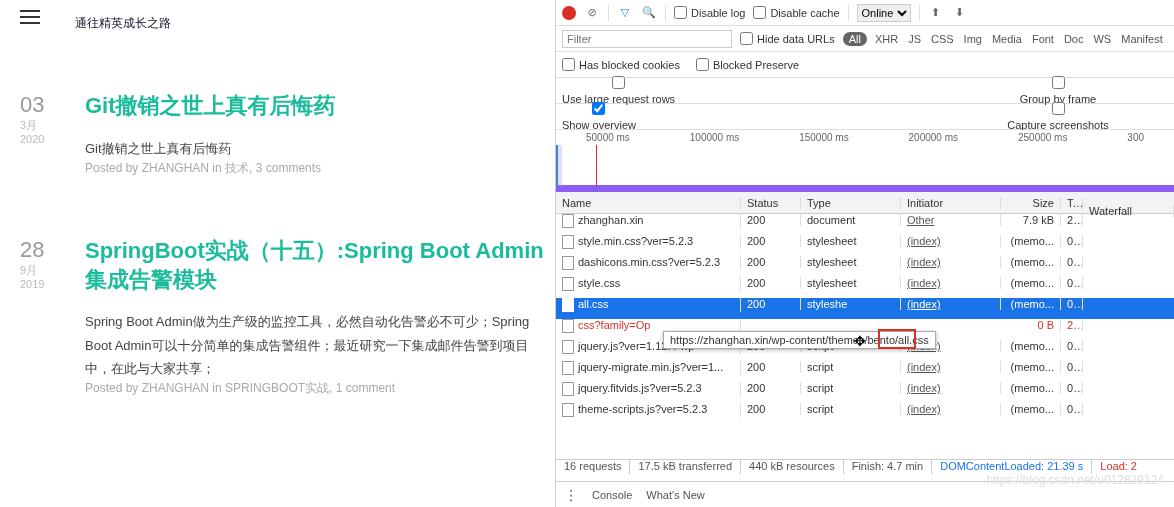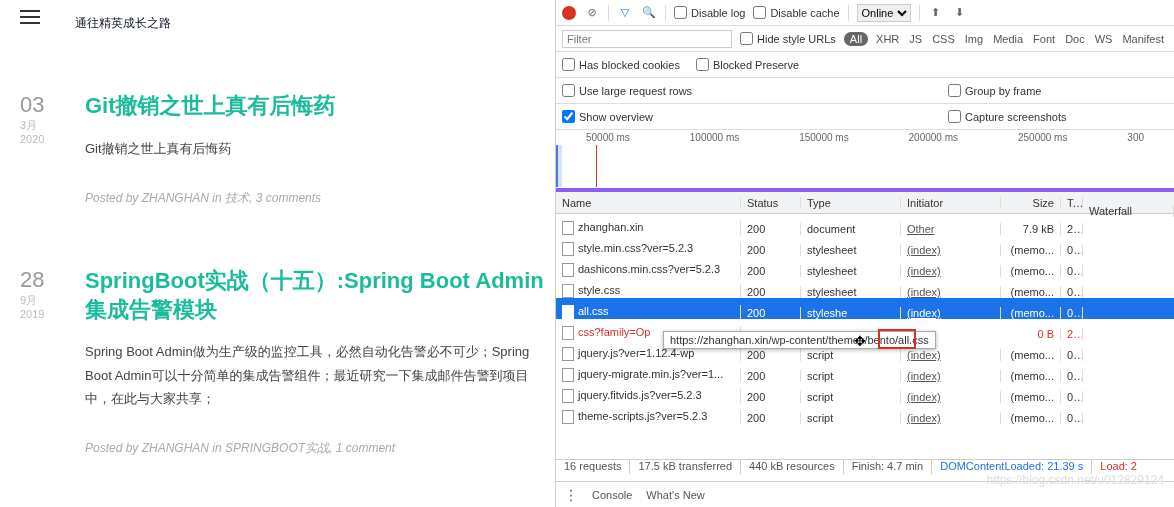--- a/index.html
+++ b/index.html
@@ -9,58 +9,58 @@
     .hamburger { display: inline-block; cursor: pointer; margin-top: 6px; }
     .hamburger div { width: 20px; height: 2px; background: #333; margin: 4px 0; }
     .subtitle { color: #0f172a; font-size: 12px; margin-left: 55px; margin-top: -16px; }
     .article { display: flex; margin-top: 60px; }
     .date-col { width: 55px; color: #bbb; font-size: 13px; text-align: left; }
     .date-day { font-size: 22px; color: #999; }
     .date-month, .date-year { font-size: 11px; color: #bbb; }
     .article-body { flex: 1; padding-left: 10px; }
     .article-title { color: #1abc9c; font-size: 22px; font-weight: bold; margin-bottom: 16px; line-height: 1.3; }
     .article-excerpt { color: #444; font-size: 13px; line-height: 1.8; }
-    .article-meta { color: #aaa; font-size: 12px; font-style: italic; margin-top: 30px; }
+    .article-meta { color: #aaa; font-size: 12px; }
 
     .devtools { width: 619px; border-left: 1px solid #ccc; display: flex; flex-direction: column; background: #fff; font-size: 11px; }
     .dt-toolbar { display: flex; align-items: center; height: 26px; border-bottom: 1px solid #ddd; padding: 0 6px; gap: 8px; }
     .dt-toolbar .divider { width: 1px; height: 16px; background: #ddd; }
     .rec-dot { width: 14px; height: 14px; background: #d93025; border-radius: 50%; }
     .icon-btn { width: 16px; height: 16px; display: flex; align-items: center; justify-content: center; color: #666; cursor: pointer; }
     .funnel { color: #1a73e8; }
     .checkbox-wrap { display: flex; align-items: center; gap: 4px; white-space: nowrap; }
     .checkbox-wrap input { margin: 0; }
     select { font-size: 11px; border: 1px solid #ccc; height: 18px; }
     .dt-filterbar { display: flex; align-items: center; height: 26px; border-bottom: 1px solid #ddd; padding: 0 6px; gap: 8px; }
     .filter-input { width: 170px; height: 18px; border: 1px solid #ccc; padding: 0 4px; font-size: 11px; color: #999; }
     .pill { background: #666; color: #fff; padding: 1px 6px; border-radius: 8px; font-size: 11px; }
     .filter-types { display: flex; gap: 10px; color: #555; font-size: 11px; justify-content: space-between; }
     .filter-types span { cursor: pointer; }
     .dt-blockedbar, .dt-optbar1, .dt-optbar2 { display: flex; align-items: center; height: 26px; border-bottom: 1px solid #ddd; padding: 0 6px; gap: 16px; }
     .dt-optbar1, .dt-optbar2 { justify-content: space-between; }
-    .opt-left, .opt-right { display: flex; align-items: center; gap: 4px; }
+    .opt-left, .opt-right { display: flex; align-items: center; gap: 4px; flex-direction: column; }
     .opt-right { width: 220px; }
-    .timeline { height: 62px; border-bottom: 4px solid #8b5cf6; position: relative; background: #fff; }
+    .timeline { height: 62px; border-bottom: 7px solid #8b5cf6; position: relative; background: #fff; }
     .timeline-labels { display: flex; justify-content: space-around; font-size: 10px; color: #666; padding: 2px 0; }
     .timeline-body { height: 42px; position: relative; }
     .timeline-marker { position: absolute; left: 40px; top: 0; bottom: 0; width: 1px; background: #d93025; }
     .timeline-handle { position: absolute; width: 6px; top: 0; bottom: 0; background: rgba(120,160,255,0.3); border-left: 2px solid #4a7dd6; }
 
     .req-table { flex: 1; overflow: hidden; display: flex; flex-direction: column; }
     .req-header { display: flex; background: #f1f3f4; border-bottom: 1px solid #ccc; height: 22px; align-items: center; }
     .req-header > div, .req-row > div { padding: 0 6px; overflow: hidden; white-space: nowrap; text-overflow: ellipsis; border-right: 1px solid #ddd; }
     .col-name { width: 185px; }
     .col-status { width: 60px; }
     .col-type { width: 100px; }
     .col-initiator { width: 100px; }
     .col-size { width: 60px; text-align: right; }
     .col-time { width: 22px; text-align: right; }
     .col-waterfall { flex: 1; position: relative; margin-top: 16px; }
     .req-rows { flex: 1; overflow: hidden; background: #fff; }
-    .req-row { display: flex; height: 21px; align-items: flex-end; font-size: 11px; }
+    .req-row { display: flex; height: 21px; align-items: flex-start; font-size: 11px; }
     .req-row.selected { background: #1a73e8; color: #fff; }
     .req-row.selected .initiator-link { color: #fff; }
     .file-icon { display: inline-block; width: 12px; height: 14px; border: 1px solid #999; background: #fff; margin-right: 4px; vertical-align: middle; position: relative; }
     .req-row.selected .file-icon { border-color: #fff; }
     .initiator-link { color: #555; text-decoration: underline; }
     .red-row { color: #d93025; }
     .tooltip { position: absolute; background: #fff; border: 1px solid #aaa; padding: 2px 6px; font-size: 11px; box-shadow: 0 1px 4px rgba(0,0,0,.3); top: 331px; left: 107px; white-space: nowrap; z-index: 10; }
     .redbox { position: absolute; border: 2px solid #d93025; width: 38px; height: 20px; top: -3px; left: 214px; pointer-events: none; }
     .move-cursor { position: absolute; left: 298px; top: 333px; font-size: 14px; z-index: 11; color: #000; }
 
@@ -127,21 +127,21 @@
       <select><option>Online</option></select>
       <div class="divider"></div>
       <div class="icon-btn">⬆</div>
       <div class="icon-btn">⬇</div>
     </div>
 
     <div class="dt-filterbar">
       <input class="filter-input" placeholder="Filter" style="">
       <label class="checkbox-wrap">
           <input type="checkbox" style="">
-          <span>Hide style URLs</span>
+          <span>Hide data URLs</span>
         </label>
       <span class="pill">All</span>
       <div class="filter-types">
         <span>XHR</span>
         <span>JS</span>
         <span>CSS</span>
         <span>Img</span>
         <span>Media</span>
         <span>Font</span>
         <span>Doc</span>

